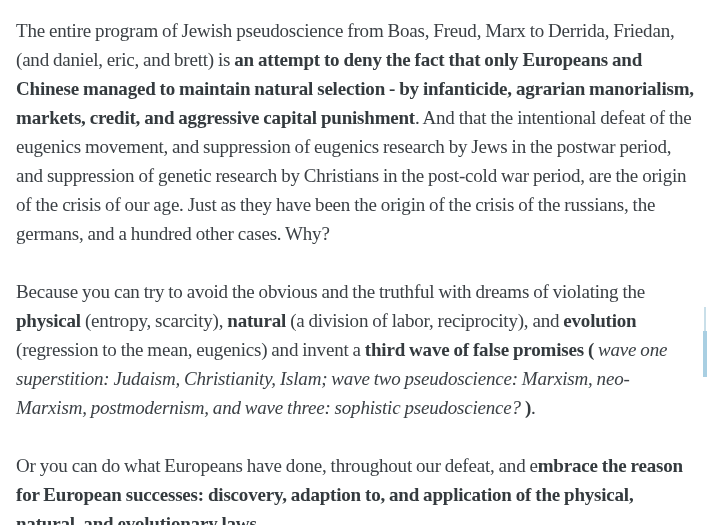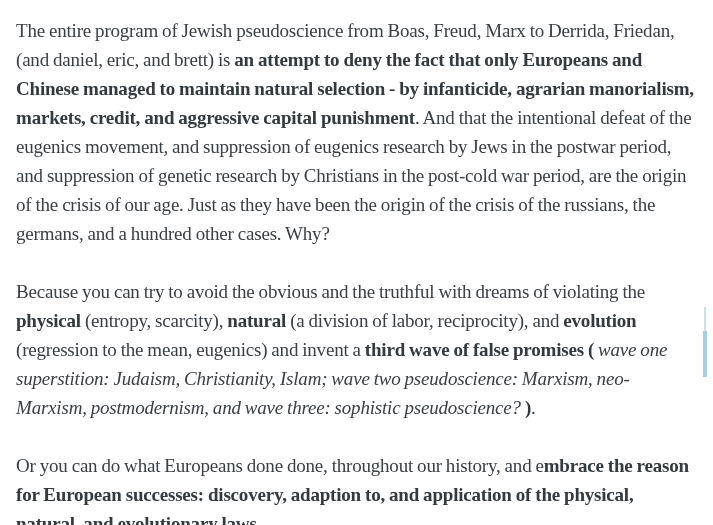--- a/index.html
+++ b/index.html
@@ -56,19 +56,19 @@
     width: 4px;
     height: 46px;
   }
 </style>
 </head>
 <body>
 
 <div class="doc">
     <p><span>The entire program of Jewish pseudoscience from Boas, Freud, Marx to Derrida, Friedan, (and daniel, eric, and brett) is </span><span class="b">an attempt to deny the fact that only Europeans and Chinese managed to maintain natural selection - by infanticide, agrarian manorialism, markets, credit, and aggressive capital punishment</span><span>. And that the intentional defeat of the eugenics movement, and suppression of eugenics research by Jews in the postwar period, and suppression of genetic research by Christians in the post-cold war period, are the origin of the crisis of our age. Just as they have been the origin of the crisis of the russians, the germans, and a hundred other cases. Why?</span></p>
     <p><span>Because you can try to avoid the obvious and the truthful with dreams of violating the </span><span class="b">physical</span><span> (entropy, scarcity), </span><span class="b">natural</span><span> (a division of labor, reciprocity), and </span><span class="b">evolution</span><span> (regression to the mean, eugenics) and invent a </span><span class="b">third wave of false promises</span><span class="b"> ( </span><span class="i">wave one superstition: Judaism, Christianity, Islam; wave two pseudoscience: Marxism, neo-Marxism, postmodernism, and wave three: sophistic pseudoscience?</span><span class="b"> )</span><span>.</span></p>
-    <p><span>Or you can do what Europeans done done, throughout our history, and e</span><span class="b">mbrace the reason for European successes: discovery, adaption to, and application of the physical, natural, and evolutionary laws.</span></p>
+    <p><span>Or you can do what Europeans have done, throughout our defeat, and e</span><span class="b">mbrace the reason for European successes: discovery, adaption to, and application of the physical, natural, and evolutionary laws.</span></p>
   </div>
 
 <div class="scroll-indicator">
   <div class="seg-top" style="background: rgb(201, 223, 233);"></div>
   <div class="seg-bottom" style="background: rgb(169, 207, 226);"></div>
 </div>
 
 </body></html>

